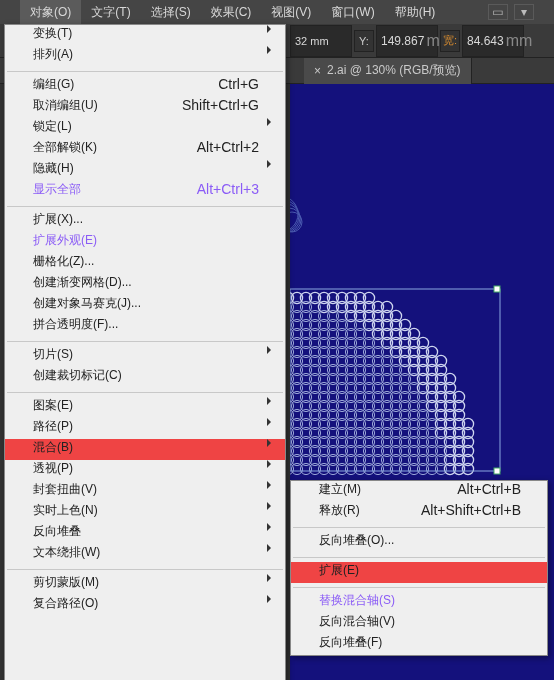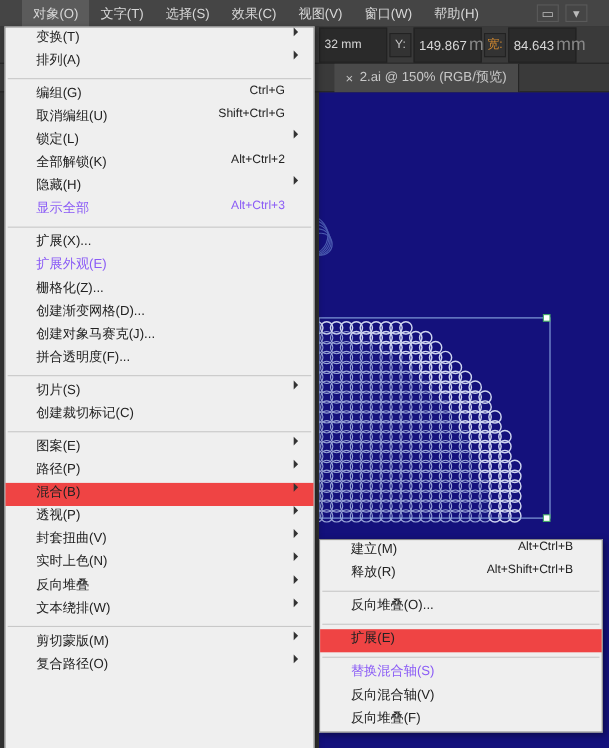--- a/index.html
+++ b/index.html
@@ -14,25 +14,25 @@
 .optbar .lab.y{background:#333;color:#c9c9c9}
 .optbar .lab.w{color:#d88c2f}
 .optbar .val{width:62px;height:32px;background:#2a2a2a;color:#d8d8d8;display:flex;align-items:center;padding:0 4px;border:1px solid #222;font-size:11px}
 .optbar .unit{color:#888;font-size:16px;margin-left:2px}
 .docbar{height:26px;background:#3a3a3a;border-bottom:1px solid #222;display:flex;align-items:center;padding-left:304px}
 .tab{height:26px;padding:0 10px;display:flex;align-items:center;gap:6px;color:#c9c9c9;font-size:11px;background:#4a4a4a;border-right:1px solid #222}
 .canvas{position:absolute;left:290px;top:84px;right:0;bottom:0;background:#14117c;overflow:hidden}
 .canvas svg{position:absolute;top:0;left:0}
 .menu{position:absolute;background:#efefef;border:1px solid #888;box-shadow:2px 2px 6px rgba(0,0,0,0.4);color:#222}
 .main-menu{left:4px;top:24px;width:282px;height:672px}
-.sub-menu{left:290px;top:490px;width:258px}
+.sub-menu{left:290px;top:480px;width:258px}
 .menu .row{height:21px;display:flex;align-items:flex-start;padding:0 28px 0 28px;position:relative}
 .menu .row.hov{background:#ef4444}
 .menu .row.disabled{color:#8b5cf6}
-.menu .row .sc{position:absolute;right:26px;font-size:11px}
+.menu .row .sc{position:absolute;right:26px;font-size:14px}
 .menu .sep{height:1px;background:#c8c8c8;margin:4px 2px}
 .tri::after{content:"";position:absolute;right:10px;border:4px solid transparent;border-left-color:#333}
 </style>
 </head>
 <body>
 
 <div class="menubar">
   <div class="mi active">对象(O)</div>
   <div class="mi">文字(T)</div>
   <div class="mi">选择(S)</div>
@@ -56,21 +56,21 @@
   <div class="lab w">宽:</div>
   <div class="val">
       <span>84.643</span>
       <span class="unit">mm</span>
     </div>
 </div>
 
 <div class="docbar">
   <div class="tab">
     <span>×</span>
-    <span>2.ai @ 150% (RGB/预览)</span>
+    <span>2.ai @ 130% (RGB/预览)</span>
   </div>
 </div>
 
 <div class="canvas">
   <svg width="300" height="620">
     <g id="circles">
         <circle cx="-10" cy="130" r="18" fill="none" stroke="#4a5ab0" stroke-width="1"></circle>
         <circle cx="-7" cy="132" r="16" fill="none" stroke="#4a5ab0" stroke-width="1"></circle>
         <circle cx="-4" cy="134" r="14" fill="none" stroke="#4a5ab0" stroke-width="1"></circle>
         <circle cx="-1" cy="136" r="12" fill="none" stroke="#4a5ab0" stroke-width="1"></circle>

